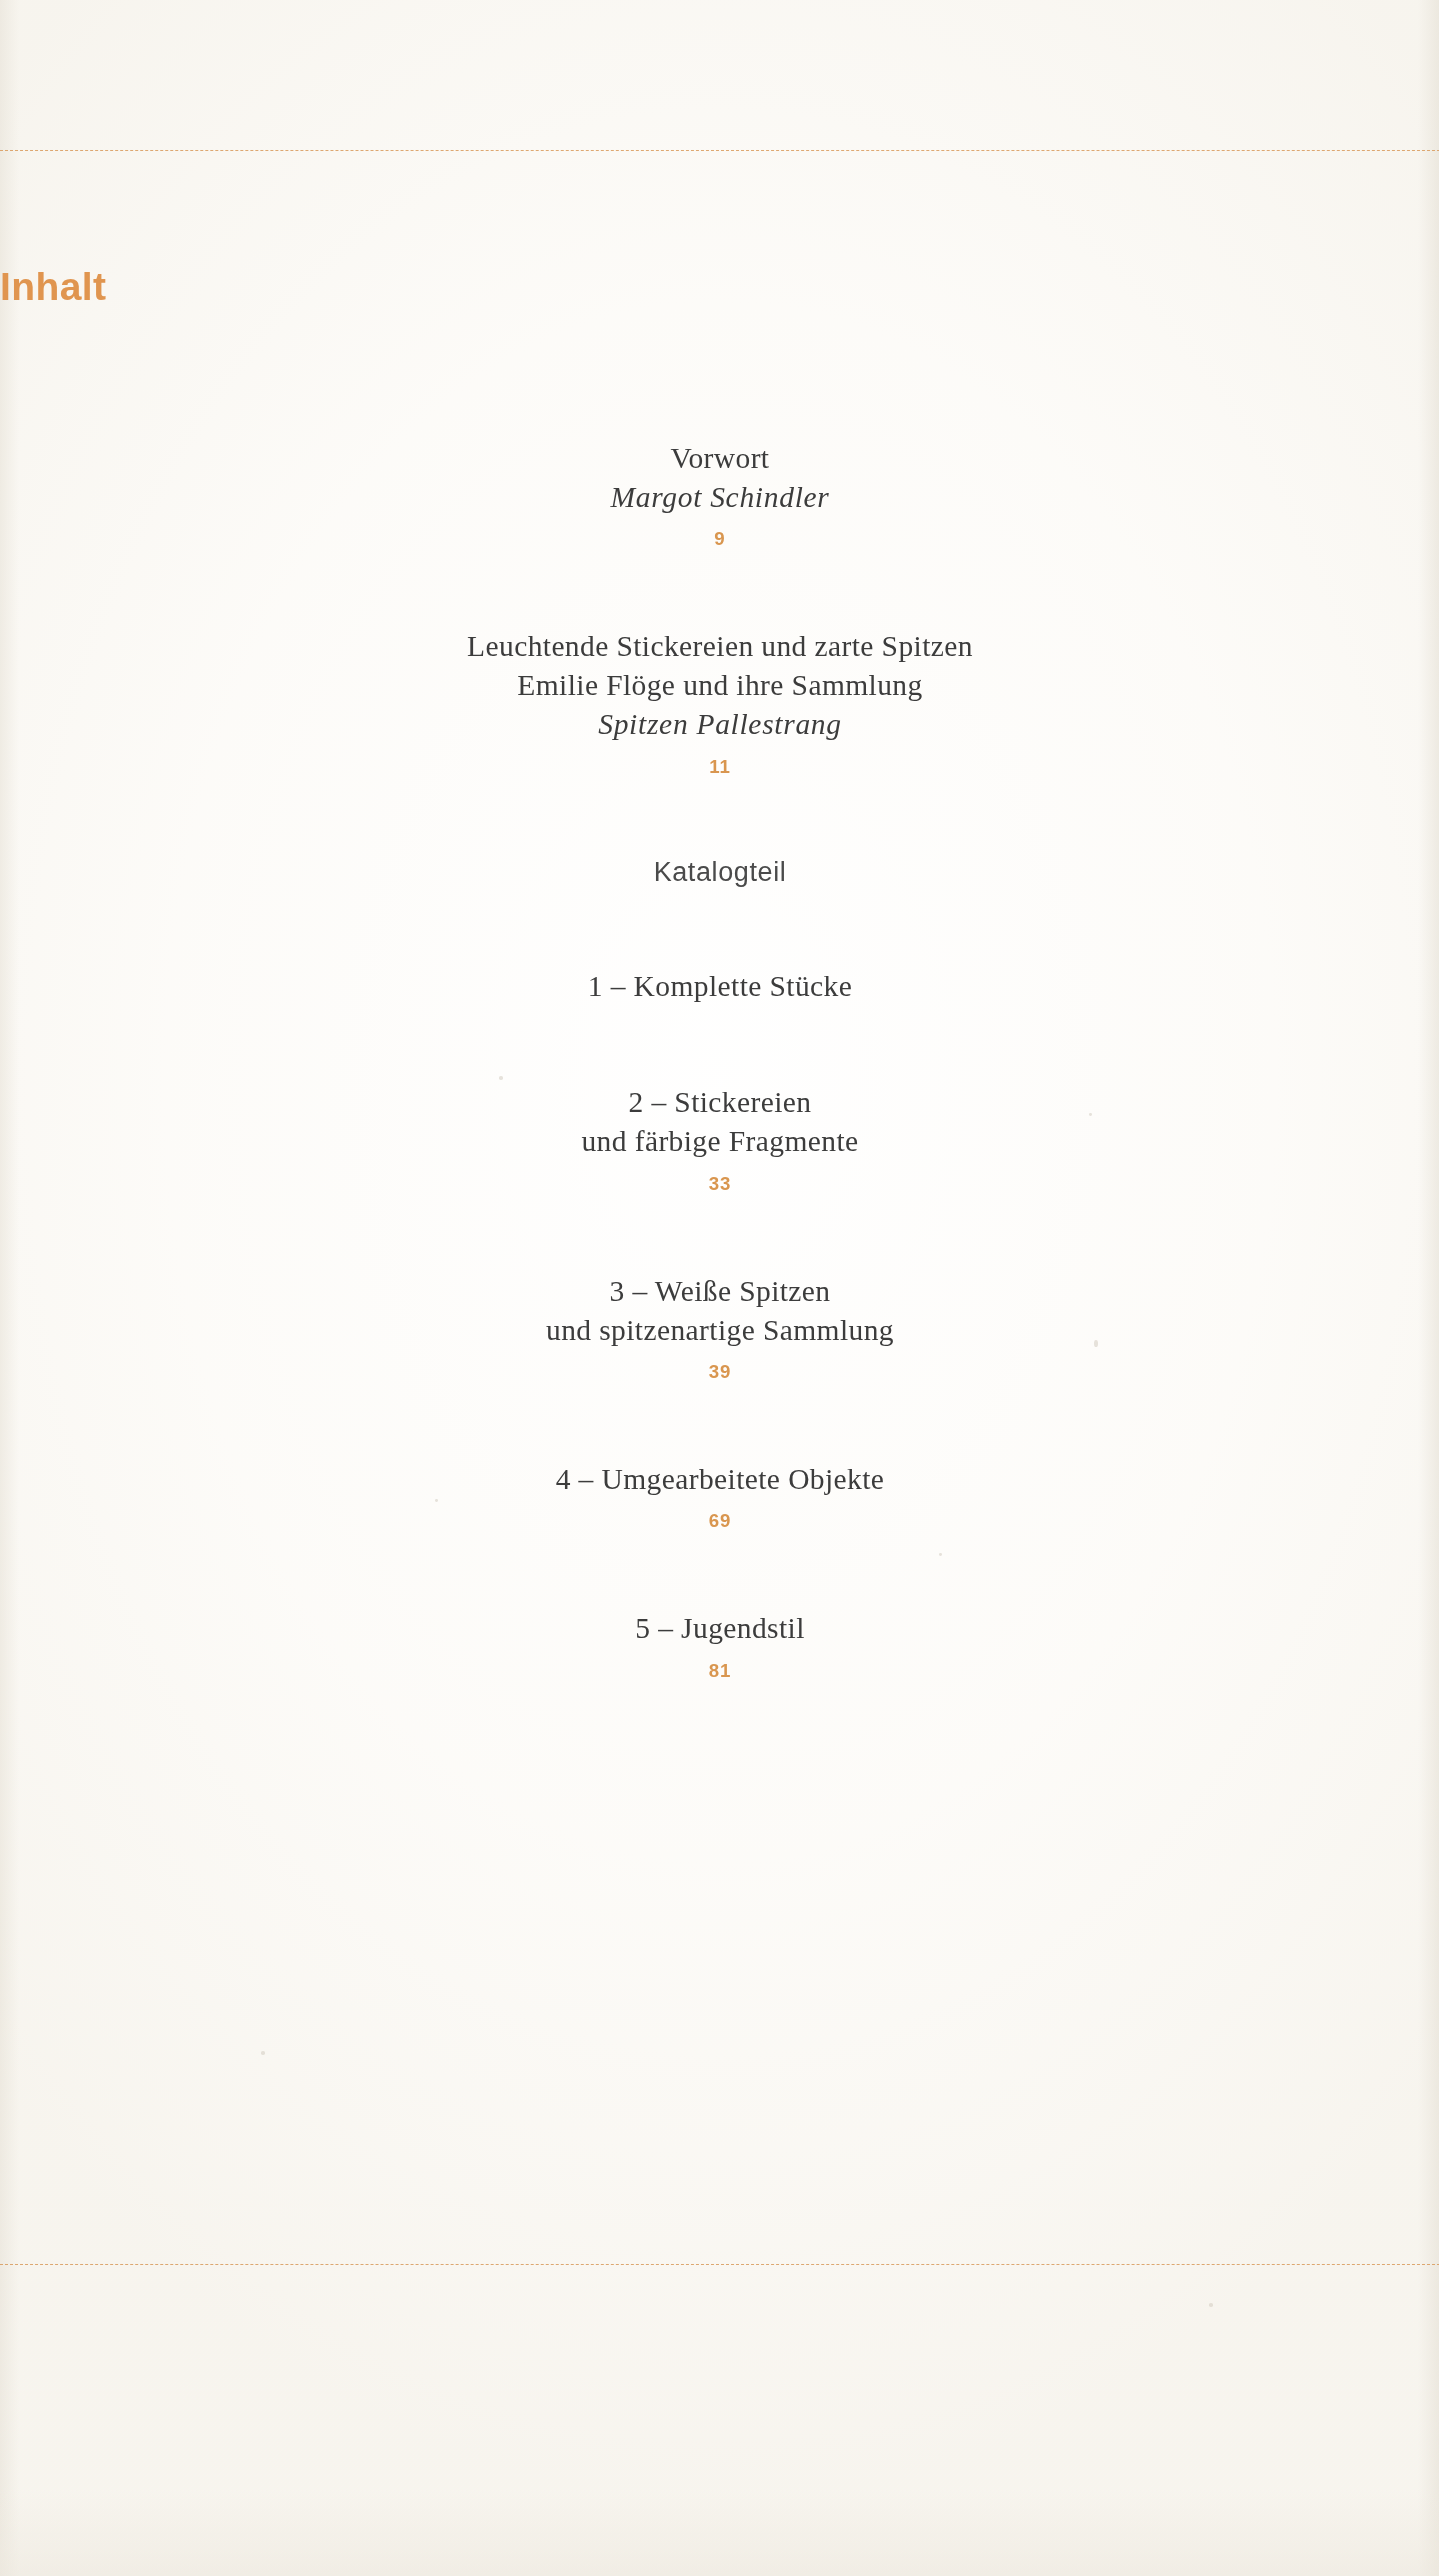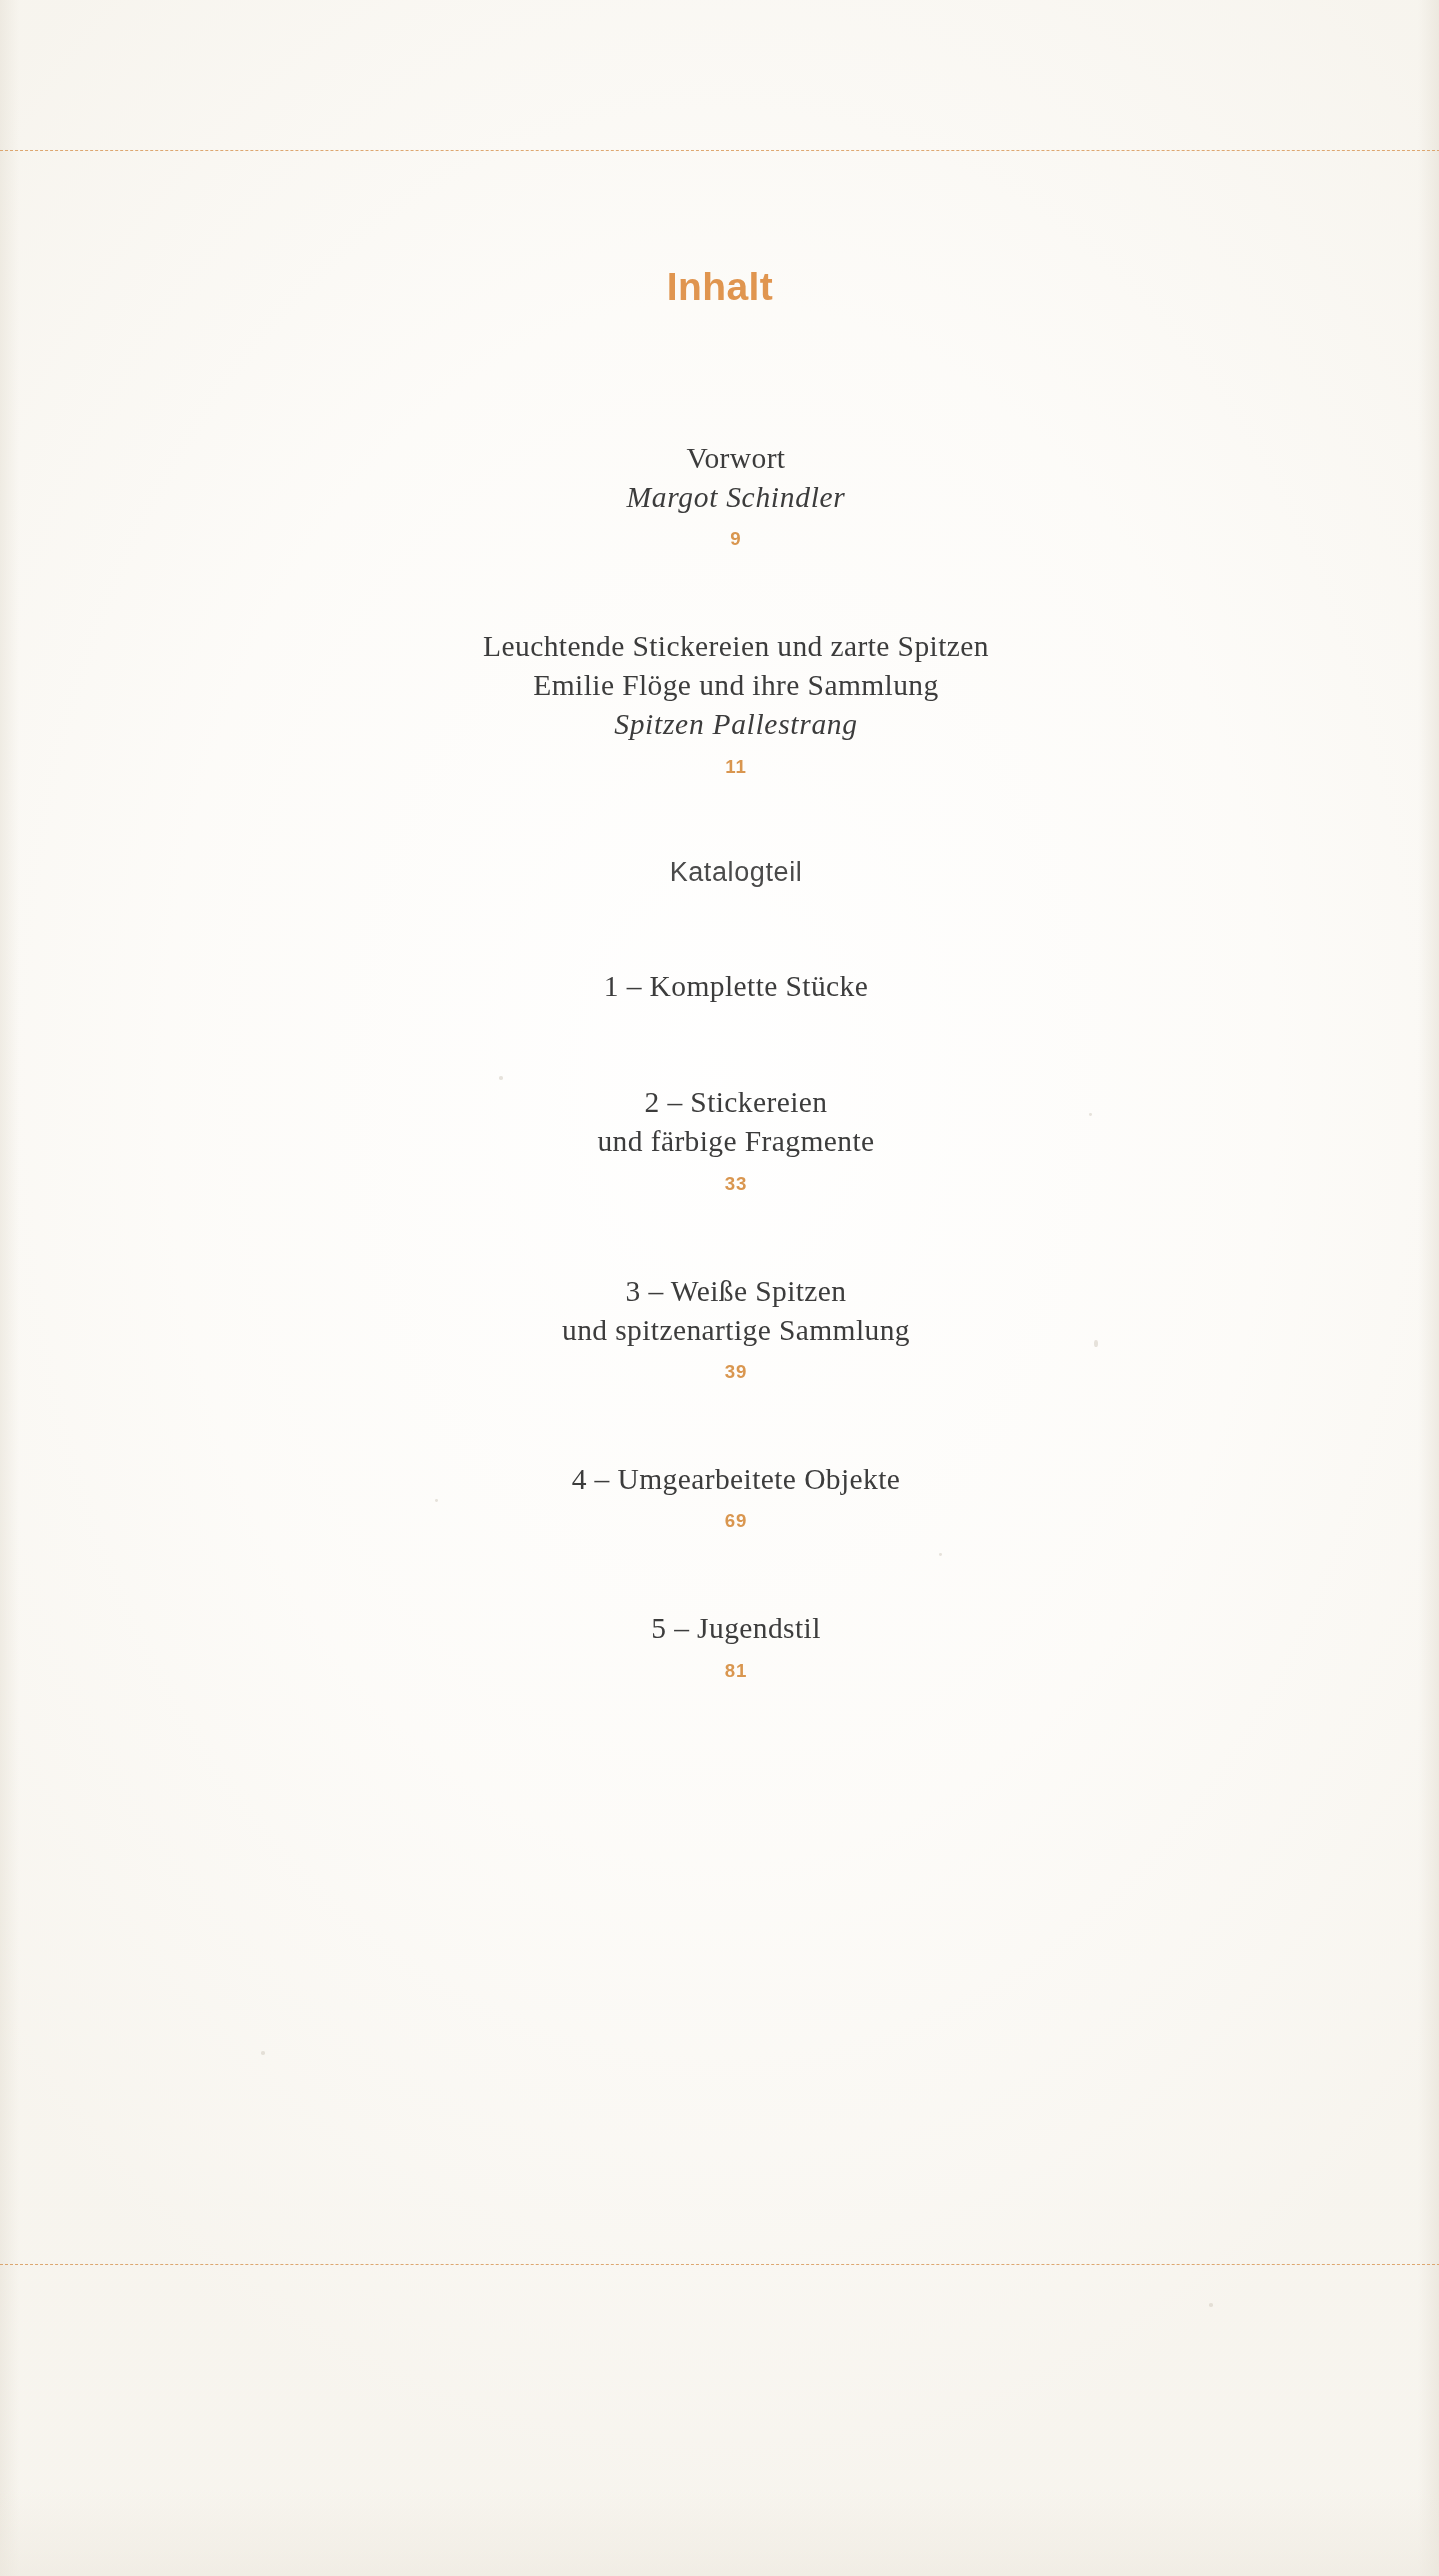--- a/index.html
+++ b/index.html
@@ -56,32 +56,31 @@
     opacity: 0.85;
   }
   .dash-rule.top { top: 150px; }
   .dash-rule.bottom { top: 2264px; }
 
   .toc-title {
     position: absolute;
     top: 265px;
     left: 0;
     width: 1440px;
-    text-align: center;
     font-family: "Liberation Sans", sans-serif;
     font-weight: bold;
     font-size: 39px;
     letter-spacing: 0.4px;
     color: #e0954f;
   }
 
   .entries {
     position: absolute;
     top: 439px;
-    left: 16px;
+    left: 0;
     width: 1216px;
   }
 
   .entry {
     width: 1440px;
     text-align: center;
     margin-bottom: 45px;
   }
   .entry-line {
     font-family: "Liberation Serif", serif;

